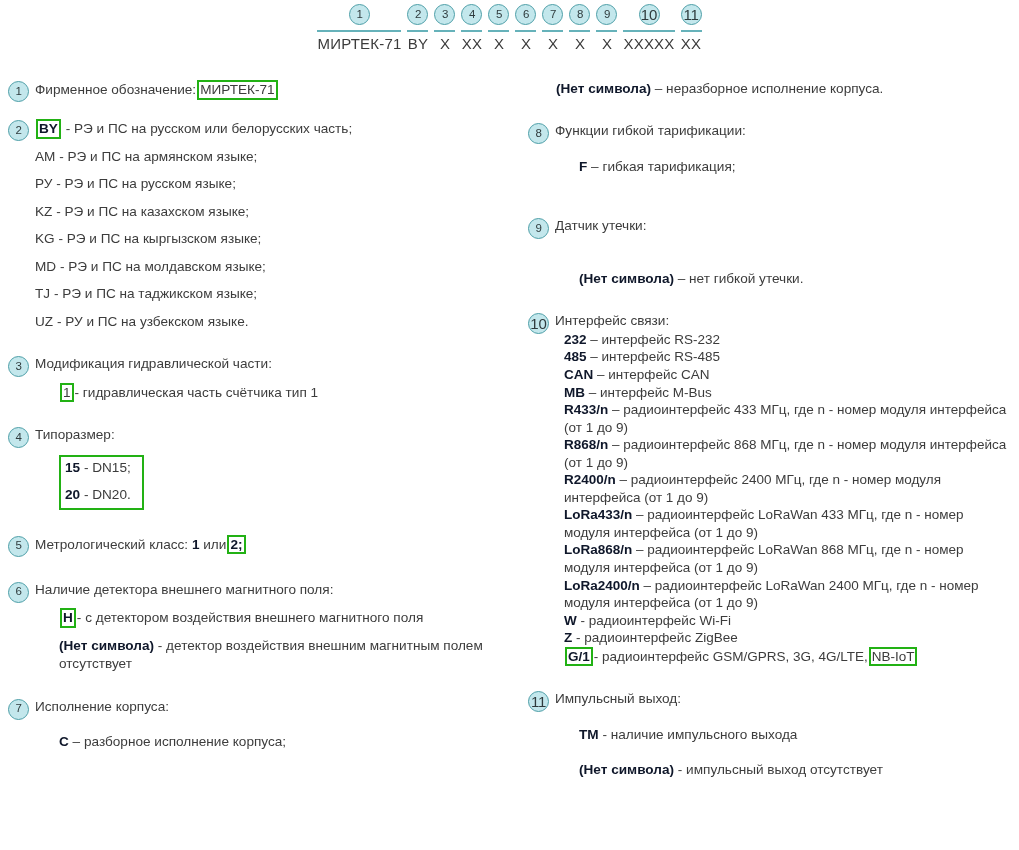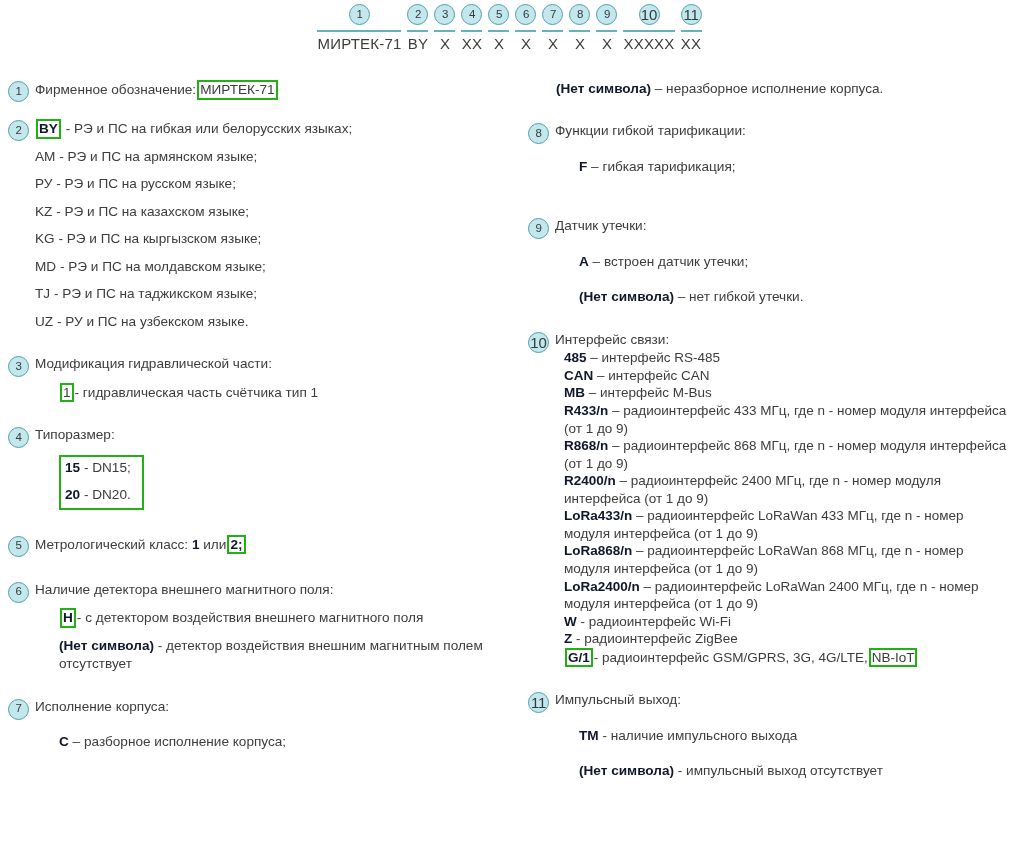--- a/index.html
+++ b/index.html
@@ -202,21 +202,21 @@
     <div class="item-body">
       <div class="line"><span>Фирменное обозначение:</span><span class="hl">МИРТЕК-71</span></div>
     </div>
   </div>
 
   <div class="gapM"></div>
 
   <div class="item">
     <span class="badge">2</span>
     <div class="item-body">
-      <div class="line"><span class="hl bold">BY</span> <span>- РЭ и ПС на гибкая или белорусских языках;</span></div>
+      <div class="line"><span class="hl bold">BY</span> <span>- РЭ и ПС на русском или белорусских часть;</span></div>
       <div class="gapS"></div>
       <div class="line">AM - РЭ и ПС на армянском языке;</div>
       <div class="gapS"></div>
       <div class="line">РУ - РЭ и ПС на русском языке;</div>
       <div class="gapS"></div>
       <div class="line">KZ - РЭ и ПС на казахском языке;</div>
       <div class="gapS"></div>
       <div class="line">KG - РЭ и ПС на кыргызском языке;</div>
       <div class="gapS"></div>
       <div class="line">MD - РЭ и ПС на молдавском языке;</div>
@@ -306,33 +306,33 @@
     </div>
   </div>
 
   <div class="gapL"></div>
 
   <div class="item">
     <span class="badge">9</span>
     <div class="item-body">
       <div class="line">Датчик утечки:</div>
       <div class="gapM"></div>
-      <div class="line sub"><b>A</b> <span>– встроен датчик утечки;</span></div>
       <div class="gapM"></div>
       <div class="line sub"><b>(Нет символа)</b><span> – нет гибкой утечки.</span></div>
     </div>
   </div>
 
   <div class="gapL"></div>
 
   <div class="item">
     <span class="badge wide">10</span>
     <div class="item-body">
       <div class="line">Интерфейс связи:</div>
       <div class="dense">
+        <div class="line"><b>232</b> <span>– интерфейс RS-232</span></div>
         <div class="line"><b>485</b> <span>– интерфейс RS-485</span></div>
         <div class="line"><b>CAN</b> <span>– интерфейс CAN</span></div>
         <div class="line"><b>MB</b> <span>– интерфейс M-Bus</span></div>
         <div class="line"><b>R433/n</b> <span>– радиоинтерфейс 433 МГц, где n - номер модуля интерфейса (от 1 до 9)</span></div>
         <div class="line"><b>R868/n</b> <span>– радиоинтерфейс 868 МГц, где n - номер модуля интерфейса (от 1 до 9)</span></div>
         <div class="line"><b>R2400/n</b> <span>– радиоинтерфейс 2400 МГц, где n - номер модуля интерфейса (от 1 до 9)</span></div>
         <div class="line"><b>LoRa433/n</b> <span>– радиоинтерфейс LoRaWan 433 МГц, где n - номер модуля интерфейса (от 1 до 9)</span></div>
         <div class="line"><b>LoRa868/n</b> <span>– радиоинтерфейс LoRaWan 868 МГц, где n - номер модуля интерфейса (от 1 до 9)</span></div>
         <div class="line"><b>LoRa2400/n</b> <span>– радиоинтерфейс LoRaWan 2400 МГц, где n - номер модуля интерфейса (от 1 до 9)</span></div>
         <div class="line"><b>W</b> <span>- радиоинтерфейс Wi-Fi</span></div>

